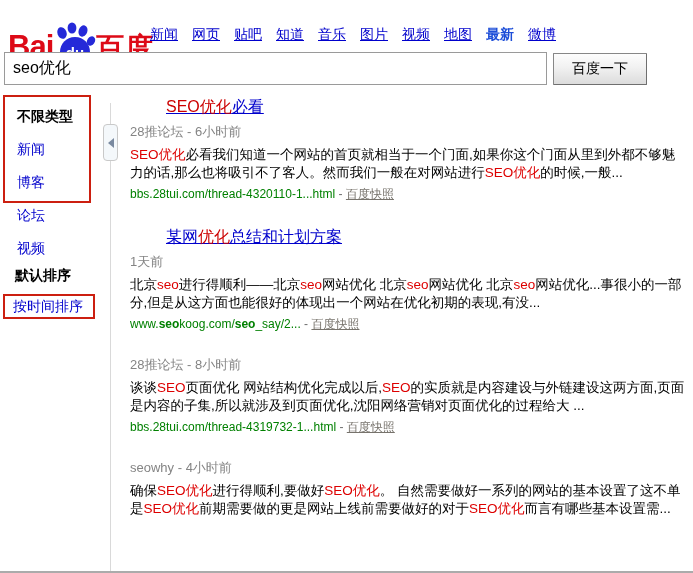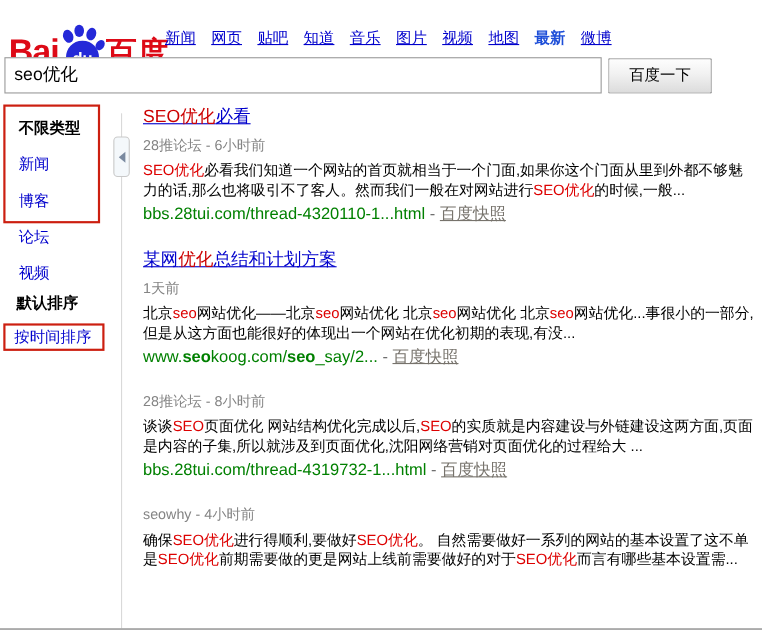--- a/index.html
+++ b/index.html
@@ -57,27 +57,27 @@
     display:flex; align-items:center; justify-content:center; cursor:pointer;
   }
   .collapse-tab .tri {
     width:0; height:0; border-top:5px solid transparent; border-bottom:5px solid transparent;
     border-right:6px solid #7a8aa0;
   }
 
   
   .results { position:absolute; left:130px; top:96px; width:556px; }
   .result { margin-bottom:23px; }
-  .r-title { font-size:16px; line-height:21px; margin-bottom:6px; }
+  .r-title { font-size:16px; line-height:21px; margin-bottom:6px;margin-left:36px; }
   .r-title a { color:#0000cc; }
   .r-title .hl { color:#cc0000; }
   .r-meta { font-size:13px; color:#848484; margin-bottom:5px; }
   .r-snippet { font-size:13.5px; line-height:18px; color:#000; margin-bottom:4px; }
   .r-snippet .hl { color:#dd0000; }
-  .r-url { font-size:15px; line-height:17px; color:#008000; }
+  .r-url { font-size:12px; line-height:17px; color:#008000; }
   .r-url b { font-weight:bold; }
   .r-url .sep { color:#6e6e6e; }
   .r-url a.cache { color:#77736c; }
 
   .bottom-line { position:absolute; left:0; bottom:0; width:100%; height:2px; background:#ababab; }
 </style>
 </head>
 <body>
 
 <div class="logo">
@@ -131,21 +131,21 @@
 <div class="results" id="results">
     <div class="result">
       <div class="r-title"><a><span class="hl">SEO优化</span><span>必看</span></a></div>
       <div class="r-meta">28推论坛 - 6小时前</div>
       <div class="r-snippet"><span class="hl">SEO优化</span><span>必看我们知道一个网站的首页就相当于一个门面,如果你这个门面从里到外都不够魅力的话,那么也将吸引不了客人。然而我们一般在对网站进行</span><span class="hl">SEO优化</span><span>的时候,一般...</span></div>
       <div class="r-url"><span>bbs.28tui.com/thread-4320110-1...html</span><span class="sep"> - </span><a class="cache">百度快照</a></div>
     </div>
     <div class="result">
       <div class="r-title"><a><span>某网</span><span class="hl">优化</span><span>总结和计划方案</span></a></div>
       <div class="r-meta">1天前</div>
-      <div class="r-snippet"><span>北京</span><span class="hl">seo</span><span>网站优化——北京</span><span class="hl">seo</span><span>网站优化 北京</span><span class="hl">seo</span><span>网站优化 北京</span><span class="hl">seo</span><span>网站优化...事很小的一部分,但是从这方面也能很好的体现出一个网站在优化初期的表现,有没...</span></div>
+      <div class="r-snippet"><span>北京</span><span class="hl">seo</span><span>进行得顺利——北京</span><span class="hl">seo</span><span>网站优化 北京</span><span class="hl">seo</span><span>网站优化 北京</span><span class="hl">seo</span><span>网站优化...事很小的一部分,但是从这方面也能很好的体现出一个网站在优化初期的表现,有没...</span></div>
       <div class="r-url"><span>www.</span><b>seo</b><span>koog.com/</span><b>seo</b><span>_say/2...</span><span class="sep"> - </span><a class="cache">百度快照</a></div>
     </div>
     <div class="result">
       <div class="r-meta">28推论坛 - 8小时前</div>
       <div class="r-snippet"><span>谈谈</span><span class="hl">SEO</span><span>页面优化 网站结构优化完成以后,</span><span class="hl">SEO</span><span>的实质就是内容建设与外链建设这两方面,页面是内容的子集,所以就涉及到页面优化,沈阳网络营销对页面优化的过程给大 ...</span></div>
       <div class="r-url"><span>bbs.28tui.com/thread-4319732-1...html</span><span class="sep"> - </span><a class="cache">百度快照</a></div>
     </div>
     <div class="result">
       <div class="r-meta">seowhy - 4小时前</div>
       <div class="r-snippet"><span>确保</span><span class="hl">SEO优化</span><span>进行得顺利,要做好</span><span class="hl">SEO优化</span><span>。 自然需要做好一系列的网站的基本设置了这不单是</span><span class="hl">SEO优化</span><span>前期需要做的更是网站上线前需要做好的对于</span><span class="hl">SEO优化</span><span>而言有哪些基本设置需...</span></div>

